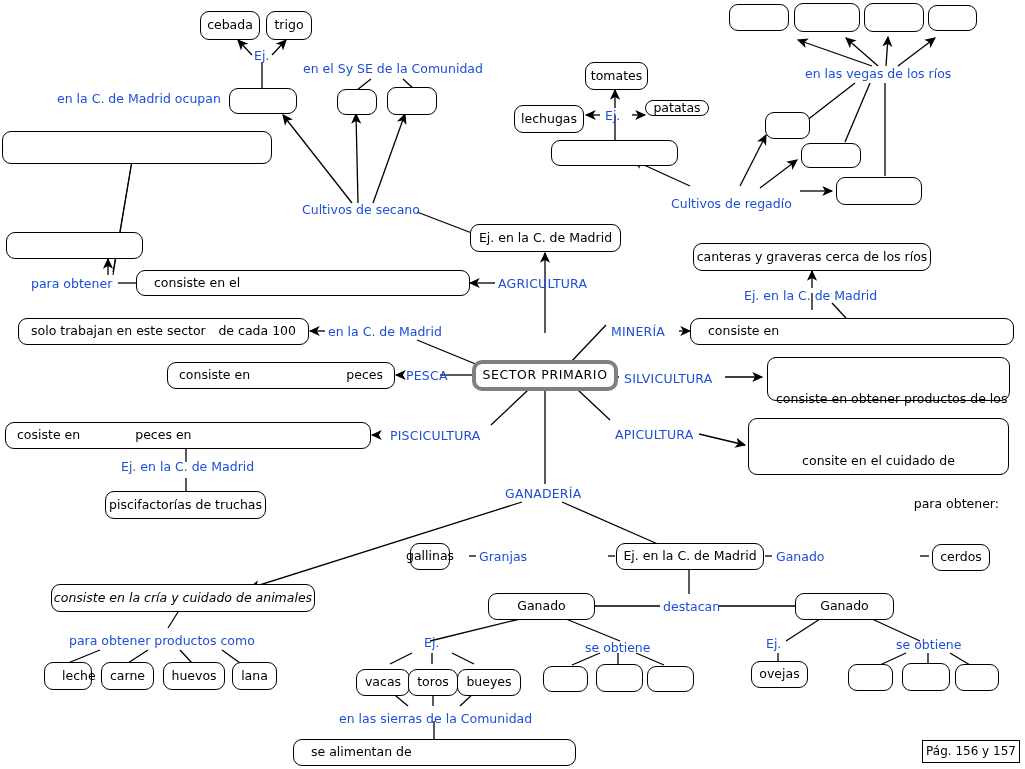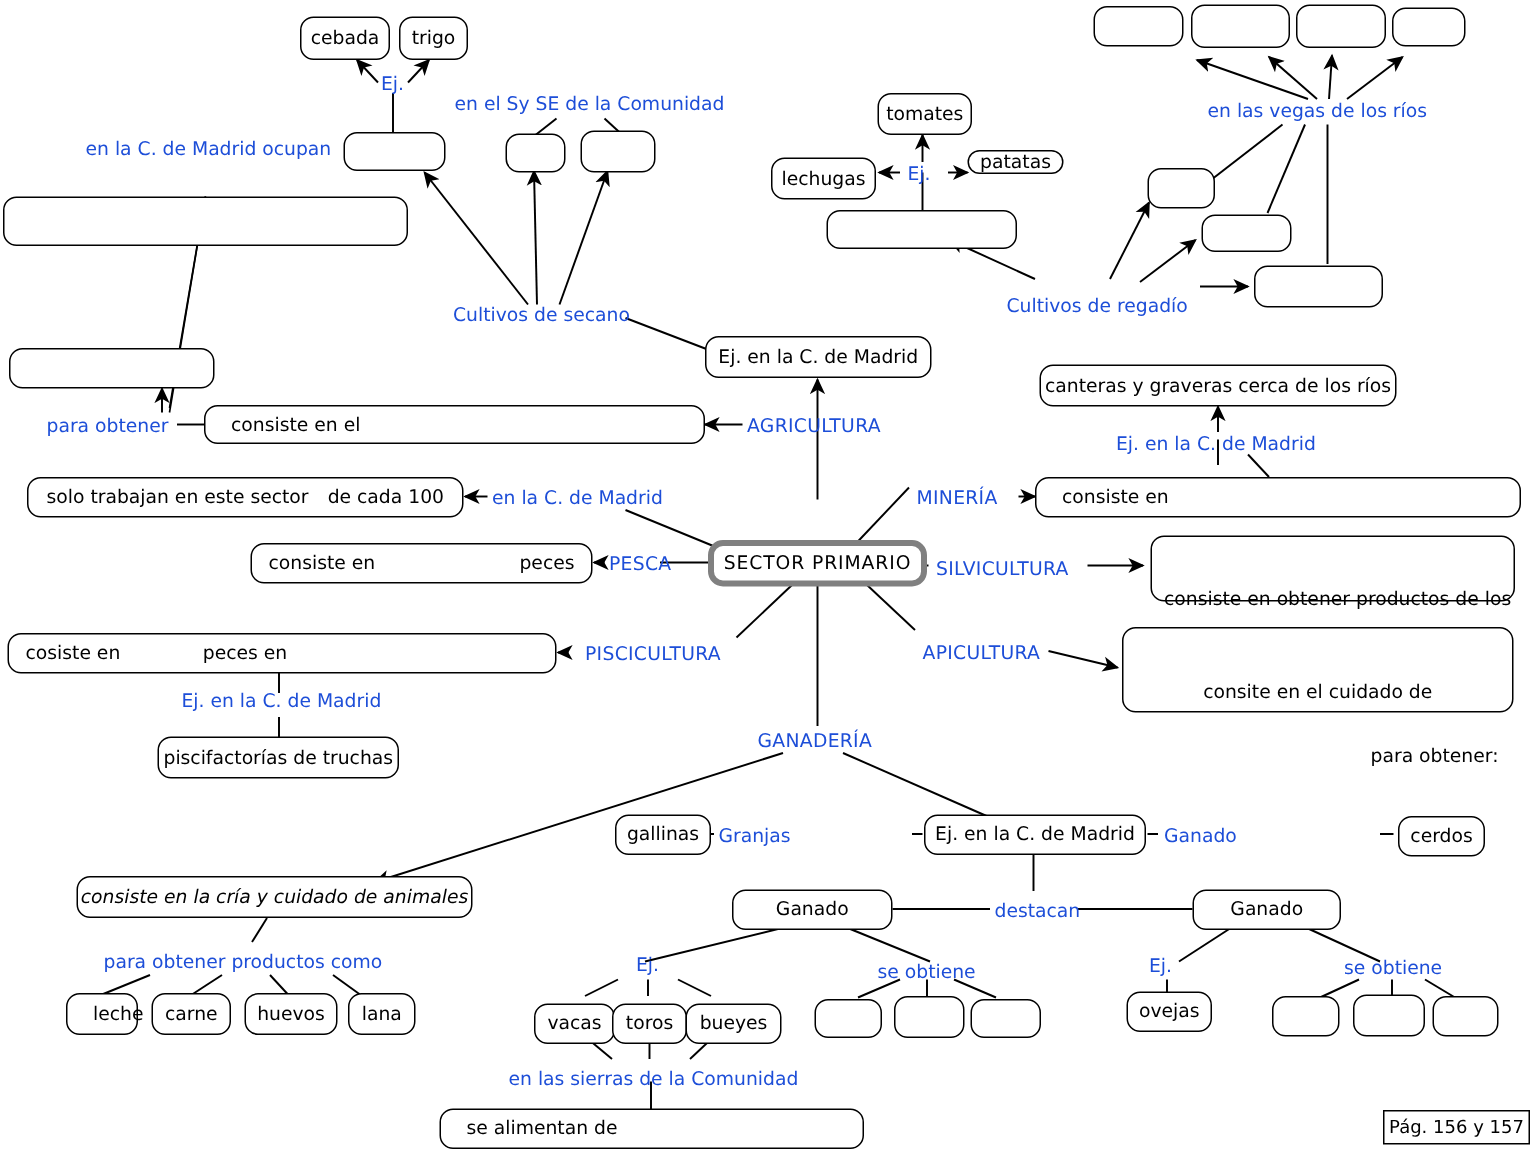--- a/index.html
+++ b/index.html
@@ -314,21 +314,21 @@
   <div class="node" style="left:101px; top:662px; width:53px; height:28px; justify-content:center;">
     <span>carne</span>
   </div>
   <div class="node" style="left:163px; top:662px; width:62px; height:28px; justify-content:center;">
     <span>huevos</span>
   </div>
   <div class="node" style="left:232px; top:662px; width:45px; height:28px; justify-content:center;">
     <span>lana</span>
   </div>
 
-  <div class="node" style="left:410px; top:543px; width:64px; height:27px; justify-content:center;">
+  <div class="node" style="left:410px; top:543px; width:40px; height:27px; justify-content:center;">
     <span>gallinas</span>
   </div>
   <div class="label" style="left:479px; top:549px;">Granjas</div>
 
   <div class="node" style="left:616px; top:543px; width:148px; height:27px; justify-content:center;">
     <span>Ej. en la C. de Madrid</span>
   </div>
   <div class="label" style="left:776px; top:549px;">Ganado</div>
   <div class="node" style="left:932px; top:544px; width:58px; height:27px; justify-content:center;">
     <span>cerdos</span>

